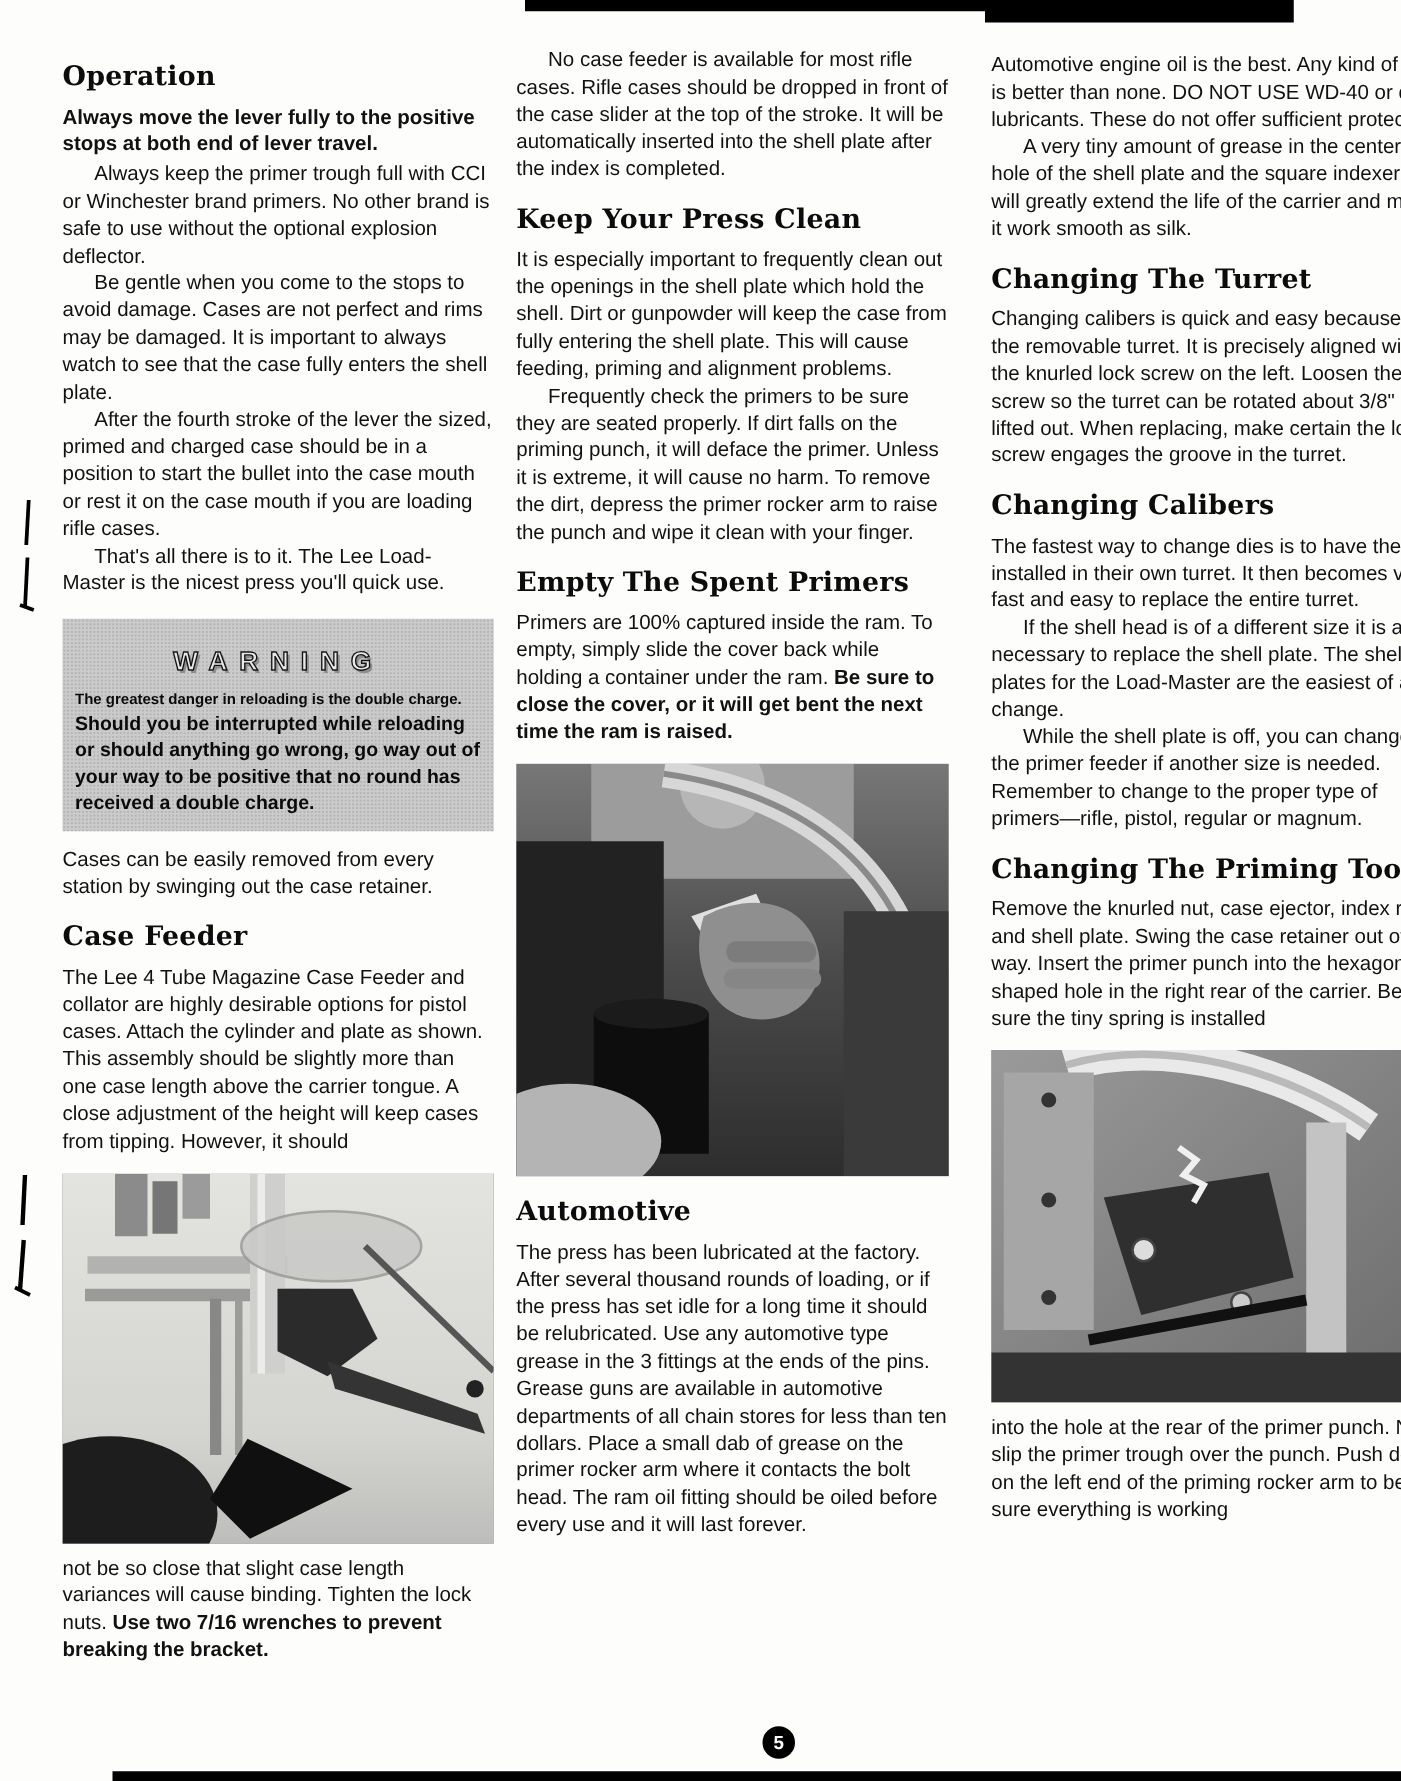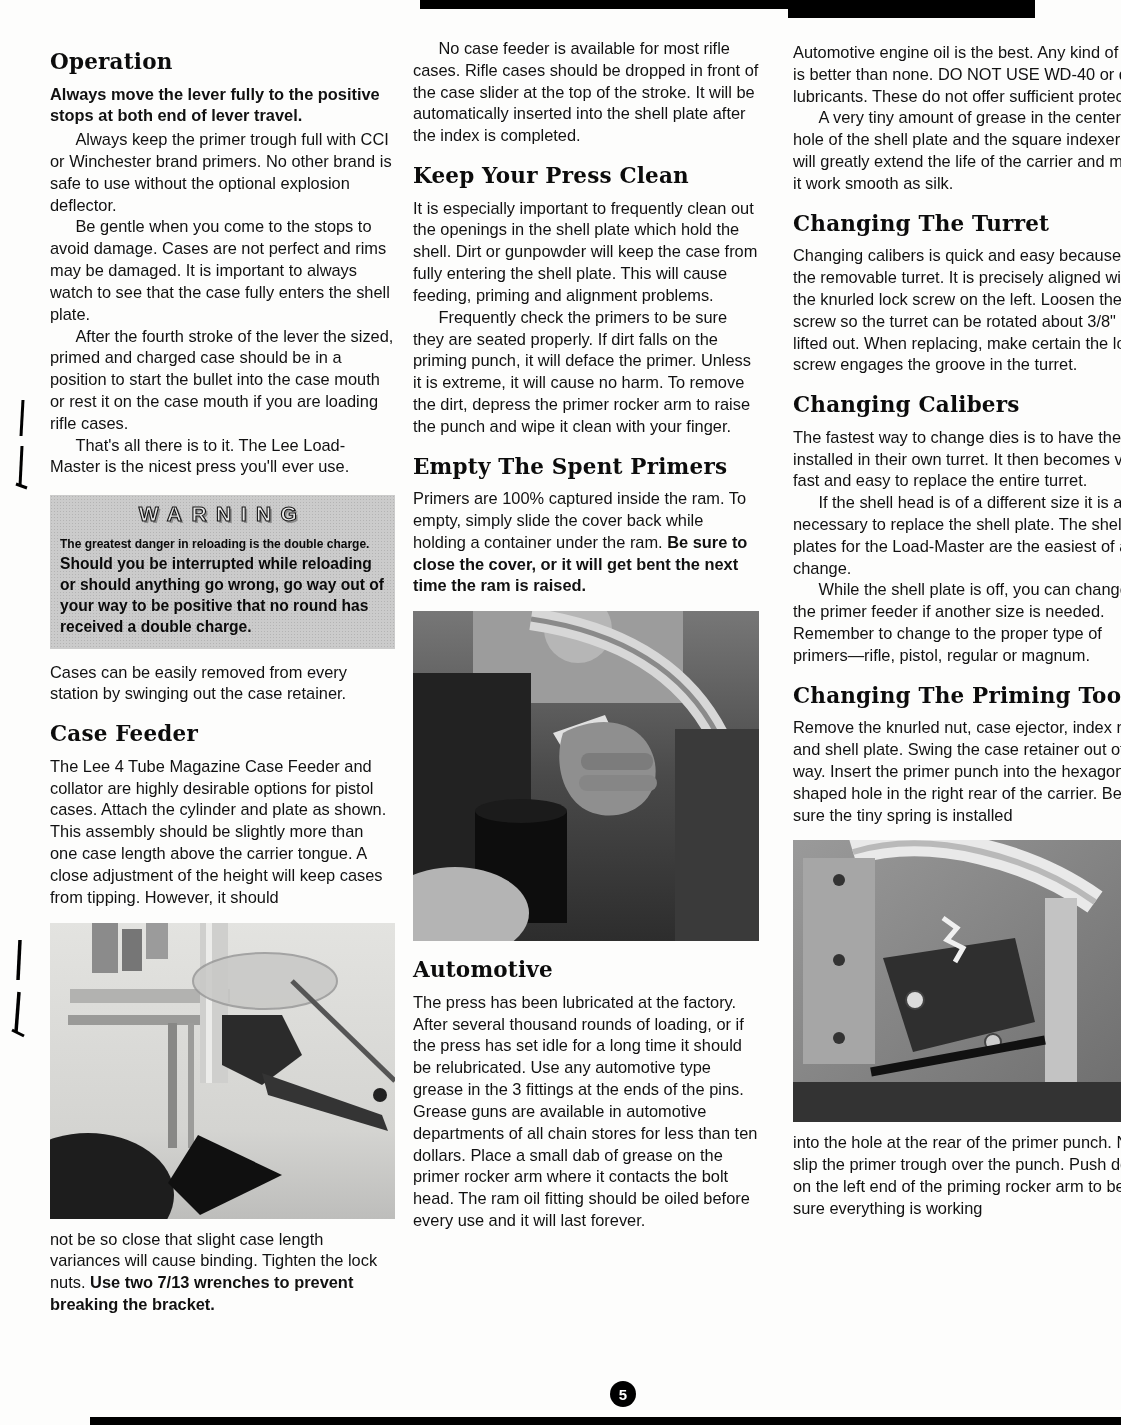--- a/index.html
+++ b/index.html
@@ -29,21 +29,21 @@
     color: #0c0c0c;
   }
   h2.first { margin-top: 0; }
   .lede { font-weight: 700; margin: 3px 0 2px 0 !important; }
   .boldseg { font-weight: 700; }
 
   .warning {
     background-color: #cbcbcb;
     background-image: radial-gradient(#b3b3b3 0.8px, transparent 0.9px);
     background-size: 3px 3px;
-    padding: 5px 10px 11px 10px;
+    padding: 21px 10px 11px 10px;
     margin: 17px 0 13px 0;
   }
   .warning-title {
     text-align: center;
     font-family: "Liberation Sans", sans-serif;
     font-weight: 700;
     font-size: 21px;
     letter-spacing: 0.45em;
     color: #e8e8e8;
     -webkit-text-stroke: 1.1px #141414;
@@ -116,21 +116,21 @@
       <path d="M4,92 L16,98" stroke="#000" stroke-width="3" fill="none"></path>
     </svg>
   </div>
 
   <div class="col col1">
     <h2 class="sect first">Operation</h2>
     <p class="lede">Always move the lever fully to the positive stops at both end of lever travel.</p>
     <p class="ind">Always keep the primer trough full with CCI or Winchester brand primers. No other brand is safe to use without the optional explosion deflector.</p>
     <p class="ind">Be gentle when you come to the stops to avoid damage. Cases are not perfect and rims may be damaged. It is important to always watch to see that the case fully enters the shell plate.</p>
     <p class="ind">After the fourth stroke of the lever the sized, primed and charged case should be in a position to start the bullet into the case mouth or rest it on the case mouth if you are loading rifle cases.</p>
-    <p class="ind">That's all there is to it. The Lee Load-Master is the nicest press you'll ever use.</p>
+    <p class="ind">That's all there is to it. The Lee Load-Master is the nicest press you'll quick use.</p>
 
     <div class="warning">
       <div class="warning-title">WARNING</div>
       <p class="warning-body"><span class="wlead">The greatest danger in reloading is the double charge.</span><span> Should you be interrupted while reloading or should anything go wrong, go way out of your way to be positive that no round has received a double charge.</span></p>
     </div>
 
     <p>Cases can be easily removed from every station by swinging out the case retainer.</p>
 
     <h2 class="sect">Case Feeder</h2>
     <p>The Lee 4 Tube Magazine Case Feeder and collator are highly desirable options for pistol cases. Attach the cylinder and plate as shown. This assembly should be slightly more than one case length above the carrier tongue. A close adjustment of the height will keep cases from tipping. However, it should</p>
@@ -157,21 +157,21 @@
         <rect x="138" y="100" width="6" height="125" fill="#9c9c9a"></rect>
         <polygon points="172,92 232,92 252,132 212,162 172,142" fill="#2b2b2b"></polygon>
         <polygon points="212,150 332,192 338,208 218,172" fill="#343434"></polygon>
         <line x1="242" y1="58" x2="345" y2="158" stroke="#555" stroke-width="5"></line>
         <circle cx="330" cy="172" r="7" fill="#222"></circle>
         <ellipse cx="38" cy="272" rx="86" ry="62" fill="#1d1d1d"></ellipse>
         <polygon points="148,212 232,252 150,292 118,260" fill="#101010"></polygon>
       </svg>
     </div>
 
-    <p><span>not be so close that slight case length variances will cause binding. Tighten the lock nuts. </span><span class="boldseg">Use two 7/13 wrenches to prevent breaking the bracket.</span></p>
+    <p><span>not be so close that slight case length variances will cause binding. Tighten the lock nuts. </span><span class="boldseg">Use two 7/16 wrenches to prevent breaking the bracket.</span></p>
   </div>
 
   <div class="col col2">
     <p class="ind">No case feeder is available for most rifle cases. Rifle cases should be dropped in front of the case slider at the top of the stroke. It will be automatically inserted into the shell plate after the index is completed.</p>
 
     <h2 class="sect">Keep Your Press Clean</h2>
     <p>It is especially important to frequently clean out the openings in the shell plate which hold the shell. Dirt or gunpowder will keep the case from fully entering the shell plate. This will cause feeding, priming and alignment problems.</p>
     <p class="ind">Frequently check the primers to be sure they are seated properly. If dirt falls on the priming punch, it will deface the primer. Unless it is extreme, it will cause no harm. To remove the dirt, depress the primer rocker arm to raise the punch and wipe it clean with your finger.</p>
 
     <h2 class="sect">Empty The Spent Primers</h2>

